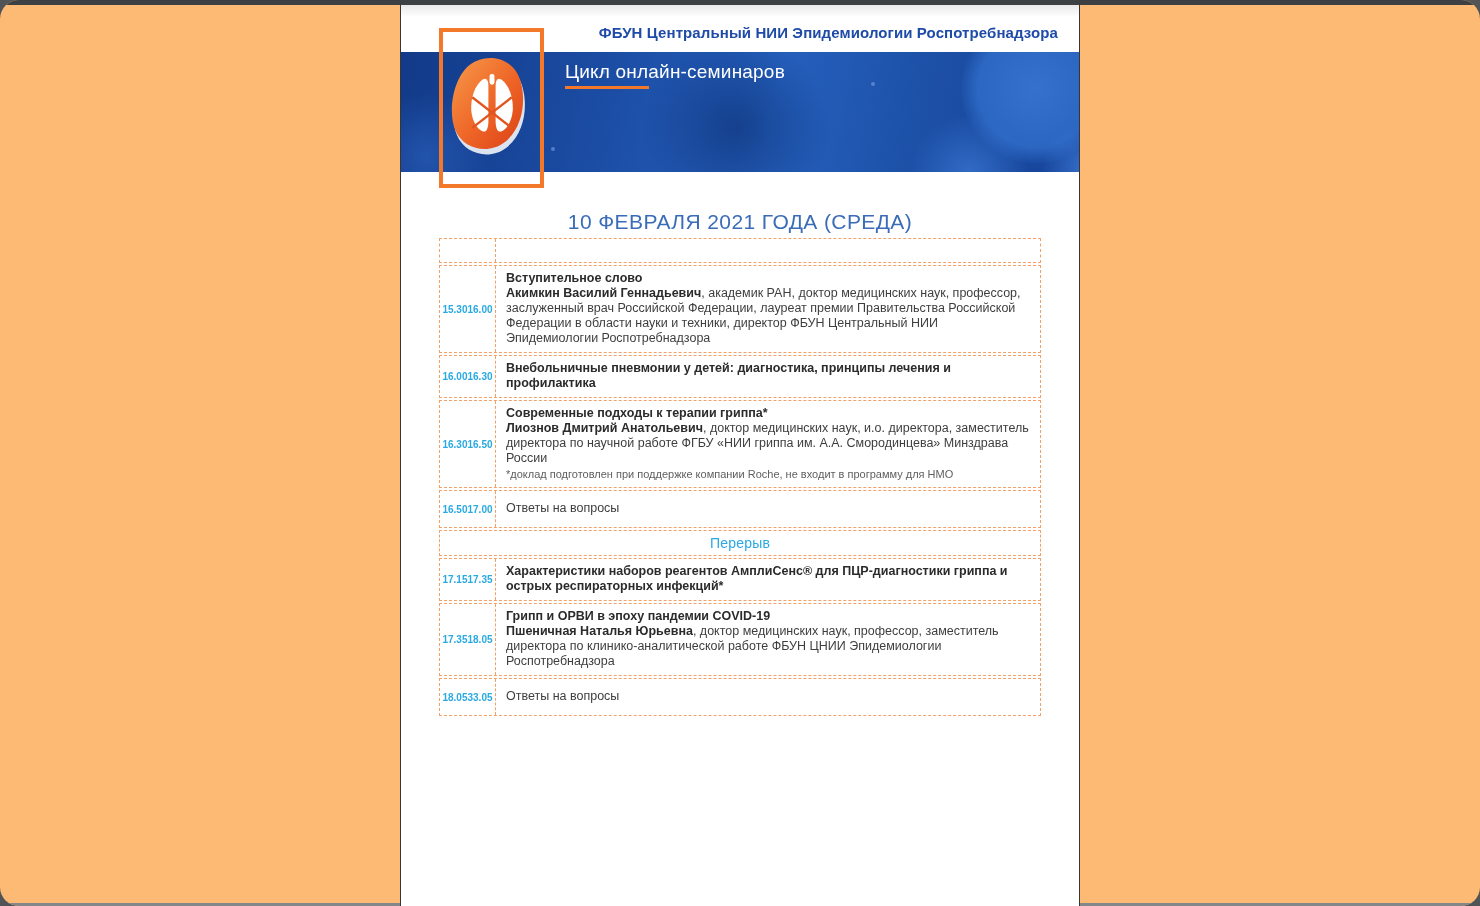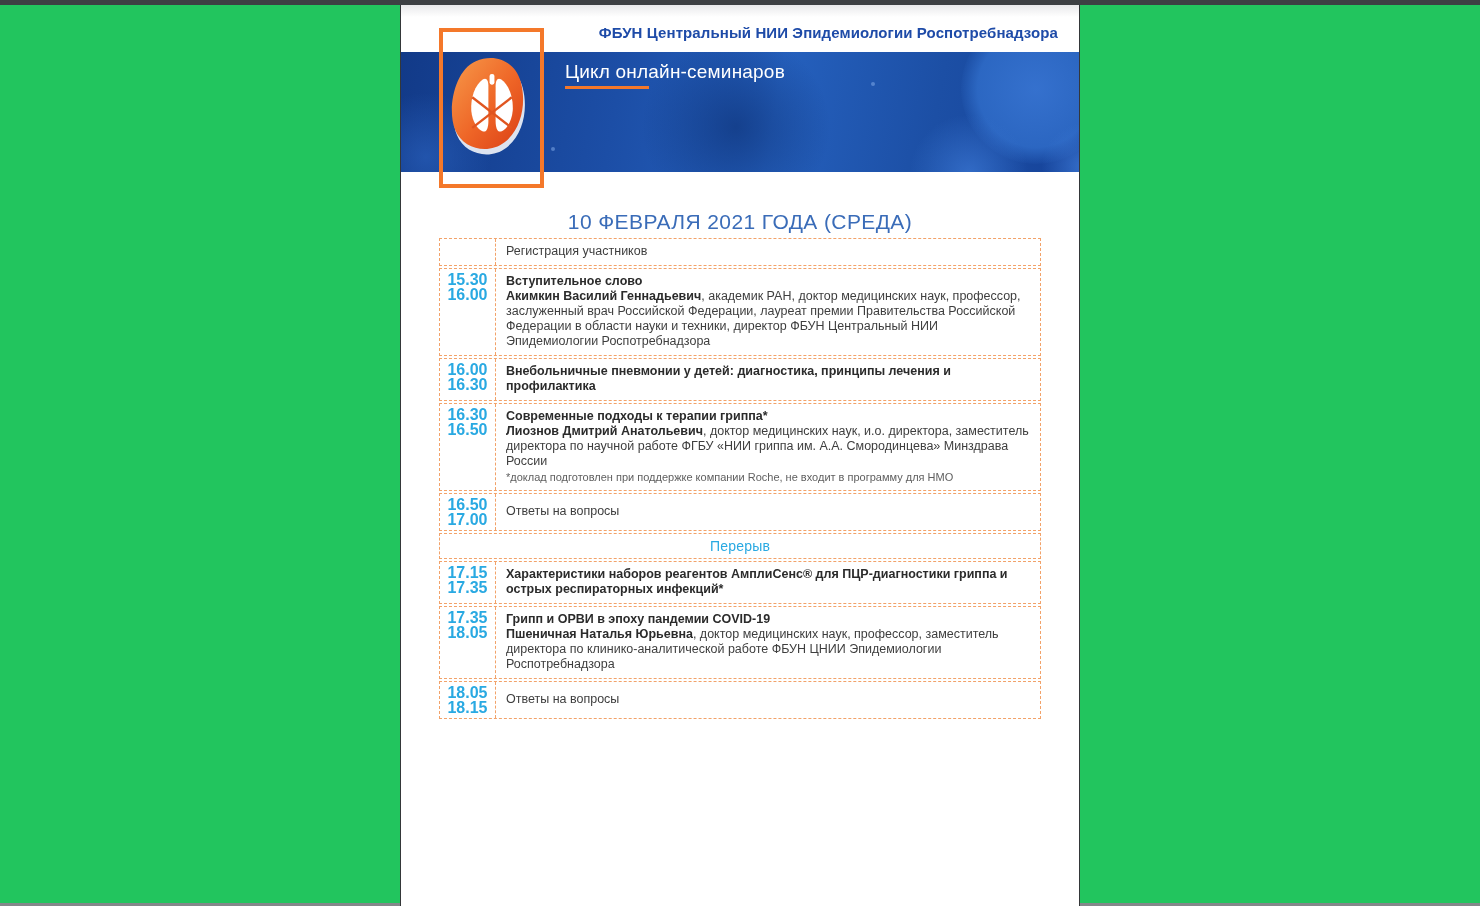--- a/index.html
+++ b/index.html
@@ -1,17 +1,17 @@
 <!DOCTYPE html>
 <html><head>
 <meta charset="utf-8">
 <style>
   html,body{margin:0;padding:0;background:#515457;}
-  .canvas{position:relative;width:1480px;height:906px;background:#22c55e;overflow:hidden;
-          font-family:"Liberation Sans",sans-serif;}
+  .canvas{position:relative;width:1480px;height:906px;background:#fdba74;overflow:hidden;
+          font-family:"Liberation Sans",sans-serif;border-radius:19px;}
   .top-bar{position:absolute;top:0;left:0;right:0;height:5px;background:#3d4043;z-index:30;}
   .bottom-line{position:absolute;bottom:0;left:0;right:0;height:3px;background:#84878a;z-index:1;}
   .page{position:absolute;left:400px;top:0;width:678px;height:906px;background:#ffffff;
         border-left:1px solid #343739;border-right:1px solid #343739;z-index:10;}
   .page-top-shade{position:absolute;top:5px;left:0;right:0;height:12px;
         background:linear-gradient(#e9e9eb,rgba(255,255,255,0));z-index:2;}
   .org-header{position:absolute;top:24px;right:21px;font-size:15px;font-weight:700;
         color:#1e4ba8;letter-spacing:0.1px;z-index:3;}
   
   .banner{position:absolute;top:52px;left:0;width:678px;height:120px;overflow:hidden;z-index:2;
@@ -36,22 +36,22 @@
         line-height:32px;color:#ffffff;letter-spacing:-0.3px;white-space:pre-line;z-index:4;}
   .logo-frame{position:absolute;left:38px;top:28px;width:97px;height:152px;
         border:4px solid #f4782a;z-index:12;}
   .logo{position:absolute;left:46px;top:54px;width:90px;height:110px;z-index:13;}
   
   .date-heading{position:absolute;left:38px;top:210px;width:602px;text-align:center;
         font-size:21px;color:#3a6cb8;letter-spacing:0.4px;z-index:3;}
   .schedule{position:absolute;left:38px;top:238px;width:602px;z-index:3;}
   .row{display:flex;border:1px dashed #f2a269;margin-bottom:2px;background:#fff;box-sizing:border-box;}
   .time-cell{flex:0 0 56px;width:56px;border-right:1px dashed #f2a269;display:flex;
-        flex-direction:column;align-items:center;padding:3px 0;
-        color:#29a9e2;font-weight:700;font-size:16px;line-height:15px;box-sizing:border-box;}
+        flex-direction:row;justify-content:center;align-items:center;padding:3px 0;
+        color:#29a9e2;font-weight:700;font-size:10px;line-height:15px;box-sizing:border-box;}
   .content-cell{flex:1;padding:5px 10px 6px;font-size:12.5px;line-height:15px;color:#3e3e3e;}
   .s-title{font-weight:700;color:#2b2b2b;}
   .s-speaker{font-weight:700;color:#2b2b2b;}
   .s-note{font-size:11px;line-height:14px;color:#5f5f5f;margin-top:1px;}
   .row.simple{min-height:38px;}
   .row.simple.short{min-height:25px;}
   .row.simple .content-cell{display:flex;align-items:center;}
   .row.break{min-height:25px;align-items:flex-end;justify-content:center;}
   .break-cell{color:#29a9e2;font-size:14px;padding:4px;letter-spacing:0.2px;}
 </style>
@@ -96,23 +96,20 @@
       <rect x="47.3" y="20" width="5.4" height="12" rx="2.4" fill="#ffffff"></rect>
       <path d="M 28,46 L 72,80" stroke="#e05520" stroke-width="2.6" fill="none"></path>
       <path d="M 72,46 L 28,80" stroke="#e05520" stroke-width="2.6" fill="none"></path>
     </svg>
 
     <div class="date-heading">10 ФЕВРАЛЯ 2021 ГОДА (СРЕДА)</div>
 
     <div class="schedule">
         <div class="row simple short">
           <div class="time-cell"></div>
-          <div class="content-cell">
-            <div class="plain">Регистрация участников</div>
-          </div>
         </div>
         <div class="row session">
           <div class="time-cell">
             <div class="time">15.30</div>
             <div class="time">16.00</div>
           </div>
           <div class="content-cell">
             <div class="s-title">Вступительное слово</div>
             <div class="s-body"><span class="s-speaker">Акимкин Василий Геннадьевич</span><span class="s-details">, академик РАН, доктор медицинских наук, профессор, заслуженный врач Российской Федерации, лауреат премии Правительства Российской Федерации в области науки и техники, директор ФБУН Центральный НИИ Эпидемиологии Роспотребнадзора</span></div>
           </div>
@@ -164,21 +161,21 @@
             <div class="time">18.05</div>
           </div>
           <div class="content-cell">
             <div class="s-title">Грипп и ОРВИ в эпоху пандемии  COVID-19</div>
             <div class="s-body"><span class="s-speaker">Пшеничная Наталья Юрьевна</span><span class="s-details">, доктор медицинских наук, профессор, заместитель директора по клинико-аналитической работе ФБУН ЦНИИ Эпидемиологии Роспотребнадзора</span></div>
           </div>
         </div>
         <div class="row simple">
           <div class="time-cell">
             <div class="time">18.05</div>
-            <div class="time">18.15</div>
+            <div class="time">33.05</div>
           </div>
           <div class="content-cell">
             <div class="plain">Ответы на вопросы</div>
           </div>
         </div>
       </div>
   </div>
 
   <div class="top-bar"></div>
 </div>

